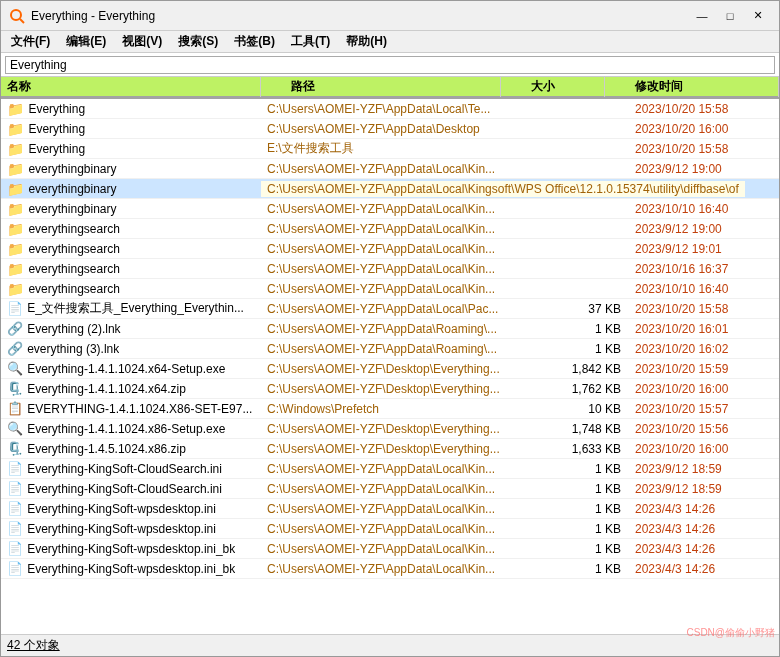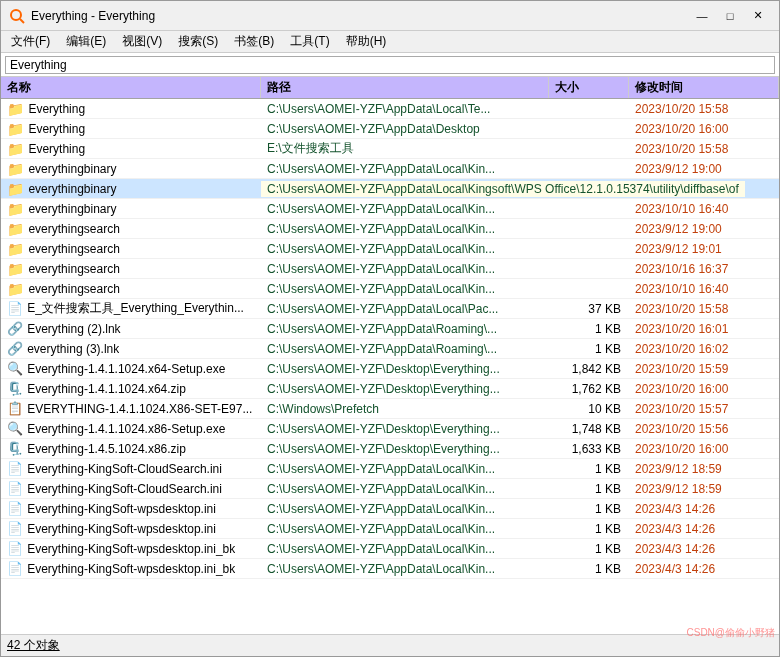--- a/index.html
+++ b/index.html
@@ -58,20 +58,21 @@
       justify-content: center;
       color: #000;
     }
     .menu-bar {
       height: 22px;
       background: #f0f0f0;
       display: flex;
       align-items: center;
       border-bottom: 1px solid #ccc;
       padding: 0 2px;
+      font-weight: bold;
     }
     .menu-item {
       padding: 2px 8px;
       font-size: 12px;
       cursor: pointer;
       color: #000;
     }
     .search-bar {
       height: 24px;
       background: #fff;
@@ -90,24 +91,25 @@
     }
     .table-container {
       flex: 1;
       overflow: hidden;
       display: flex;
       flex-direction: column;
     }
     .table-header {
       display: grid;
       grid-template-columns: 260px 1fr 80px 150px;
-      background: #c4b5fd;
-      border-bottom: 1px solid #a3a3a3;
+      background: #bef264;
+      border-bottom: 3px solid #a3a3a3;
       height: 22px;
       align-items: center;
+      gap: 24px;
     }
     .col-header {
       padding: 2px 6px;
       font-size: 12px;
       font-weight: bold;
       color: #000;
       border-right: 1px solid #ccc;
       white-space: nowrap;
       overflow: hidden;
       cursor: pointer;
@@ -131,21 +133,21 @@
       white-space: nowrap;
       overflow: hidden;
       text-overflow: ellipsis;
       color: #000;
     }
     .cell.name {
       display: flex;
       align-items: center;
       gap: 4px;
     }
-    .cell.path { color: #14532d; }
+    .cell.path { color: #a16207; }
     .cell.size { text-align: right; padding-right: 8px; }
     .cell.date { color: #c2410c; }
     .status-bar {
       height: 22px;
       background: #f0f0f0;
       border-top: 1px solid #ccc;
       display: flex;
       align-items: center;
       padding: 0 6px;
       font-size: 12px;

